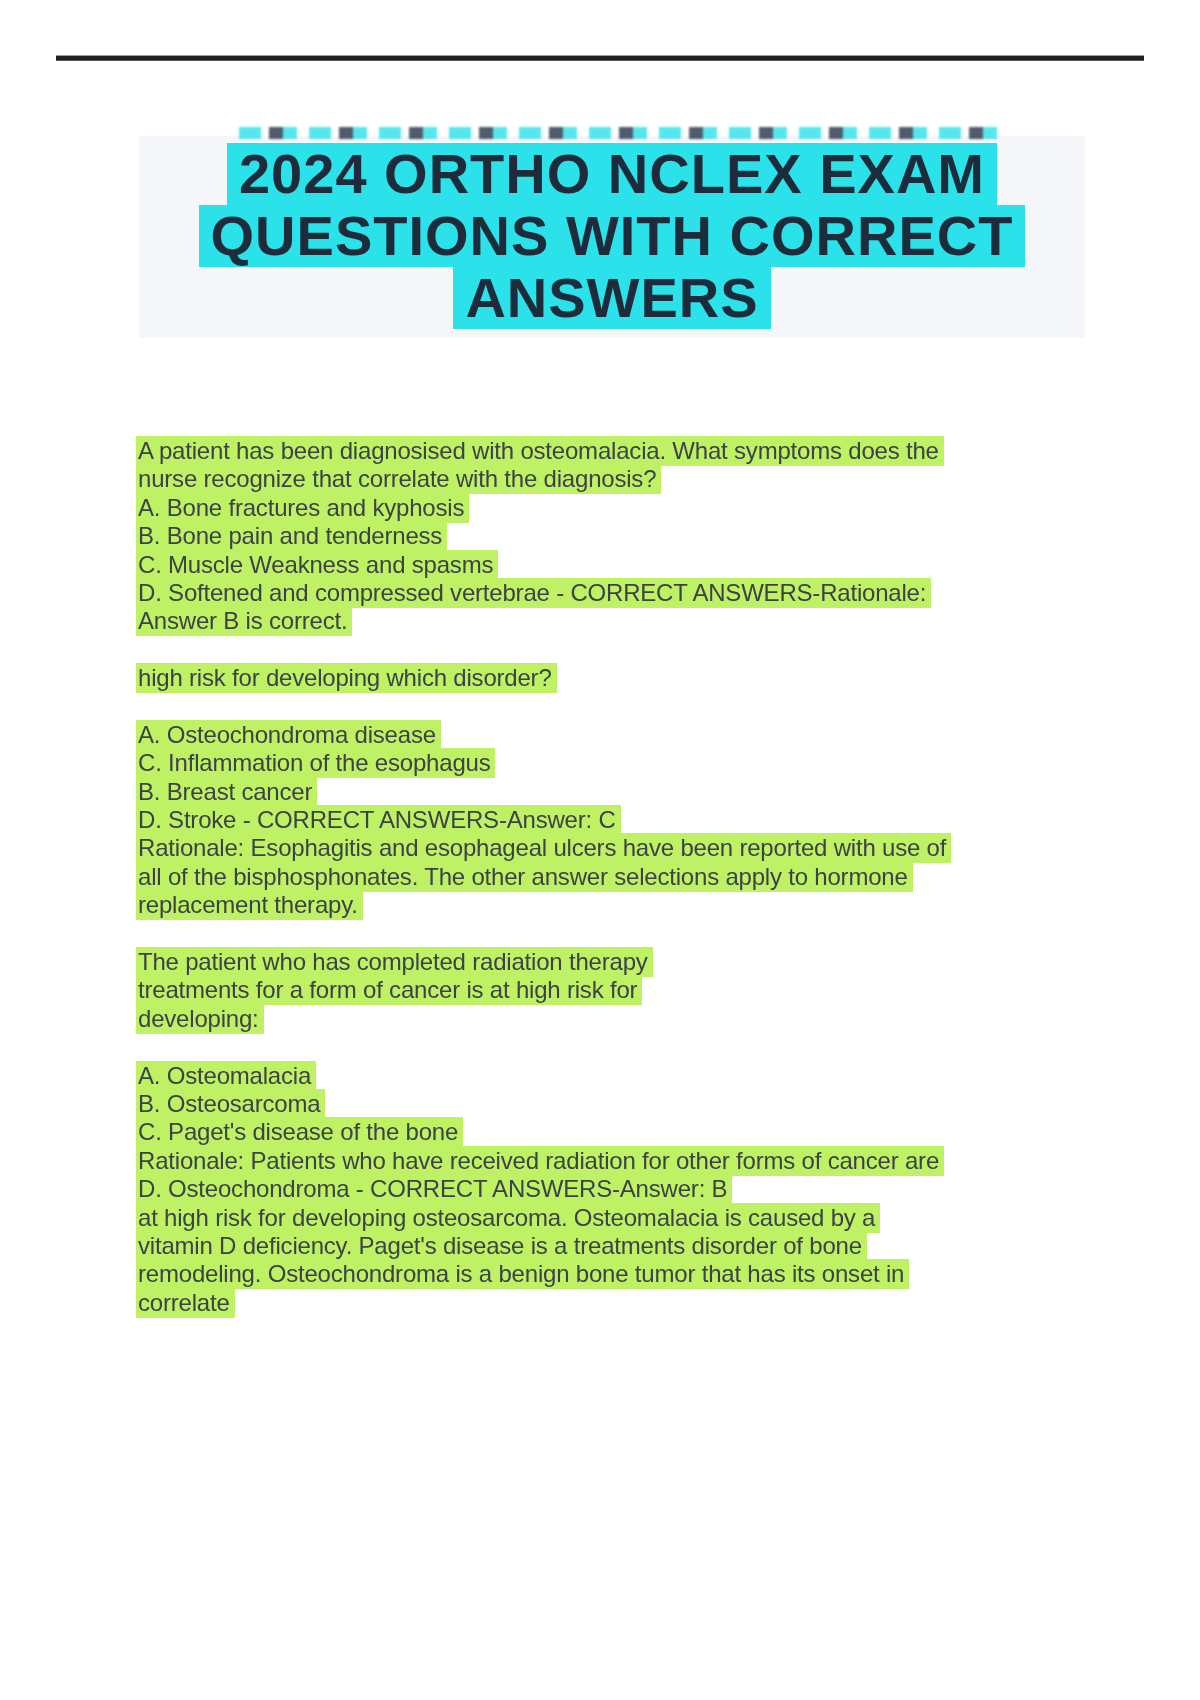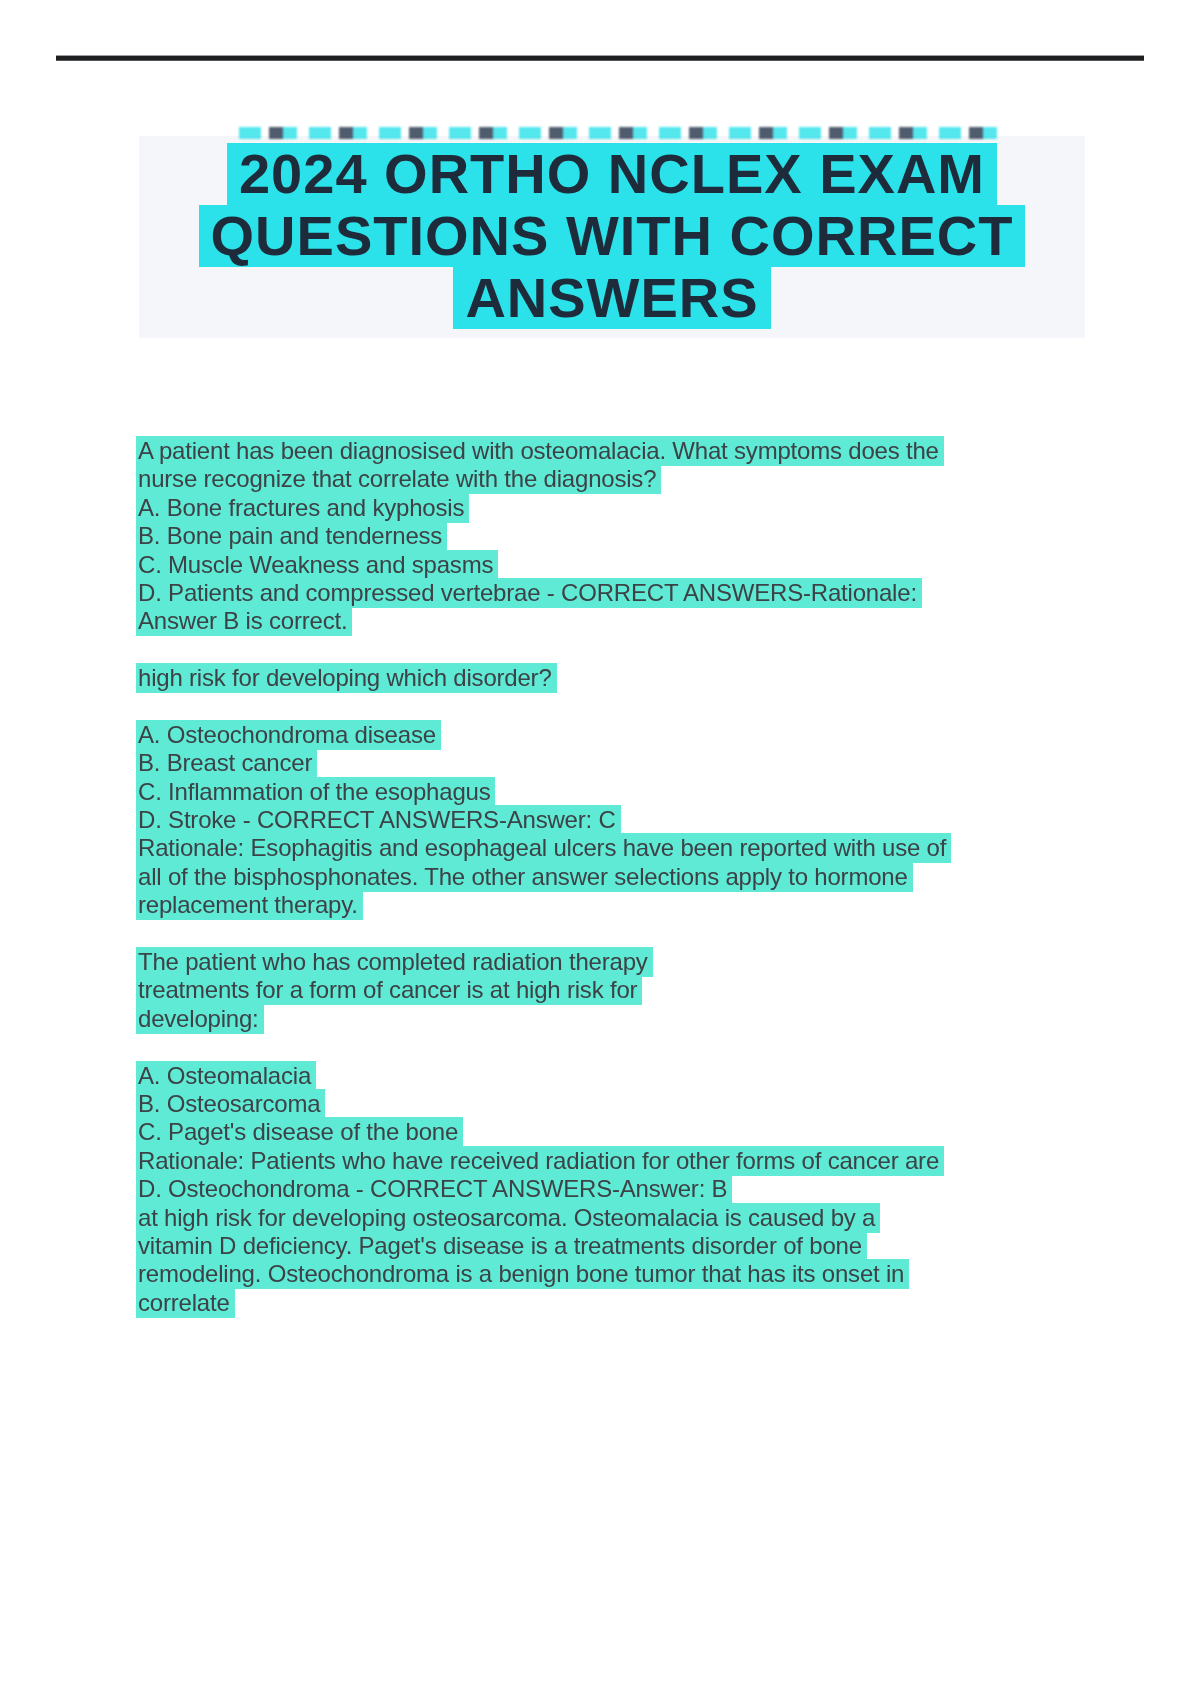--- a/index.html
+++ b/index.html
@@ -54,21 +54,21 @@
 
   
   .body-text{
     position:absolute;left:138px;top:437px;width:950px;
     font-size:24px;line-height:28.4px;
     color:#3d4247;
     letter-spacing:-0.2px;
   }
   .line{height:28.4px;white-space:nowrap;}
   .line span{
-    background:#5eead4;
+    background:#bef264;
     padding:1px 5px 2px 2px;
     margin-left:-2px;
   }
   .line span:empty{background:none;padding:0;}
 </style>
 </head>
 <body>
 
 <div class="page">
 
@@ -82,28 +82,28 @@
       <div class="title-line"><span>ANSWERS</span></div>
     </div>
   </div>
 
   <div class="body-text">
     <div class="line"><span>A patient has been diagnosised with osteomalacia. What symptoms does the</span></div>
     <div class="line"><span>nurse recognize that correlate with the diagnosis?</span></div>
     <div class="line"><span>A. Bone fractures and kyphosis</span></div>
     <div class="line"><span>B. Bone pain and tenderness</span></div>
     <div class="line"><span>C. Muscle Weakness and spasms</span></div>
-    <div class="line"><span>D. Patients and compressed vertebrae - CORRECT ANSWERS-Rationale:</span></div>
+    <div class="line"><span>D. Softened and compressed vertebrae - CORRECT ANSWERS-Rationale:</span></div>
     <div class="line"><span>Answer B is correct.</span></div>
     <div class="line"><span></span></div>
     <div class="line"><span>high risk for developing which disorder?</span></div>
     <div class="line"><span></span></div>
     <div class="line"><span>A. Osteochondroma disease</span></div>
+    <div class="line"><span>C. Inflammation of the esophagus</span></div>
     <div class="line"><span>B. Breast cancer</span></div>
-    <div class="line"><span>C. Inflammation of the esophagus</span></div>
     <div class="line"><span>D. Stroke - CORRECT ANSWERS-Answer: C</span></div>
     <div class="line"><span>Rationale: Esophagitis and esophageal ulcers have been reported with use of</span></div>
     <div class="line"><span>all of the bisphosphonates. The other answer selections apply to hormone</span></div>
     <div class="line"><span>replacement therapy.</span></div>
     <div class="line"><span></span></div>
     <div class="line"><span>The patient who has completed radiation therapy</span></div>
     <div class="line"><span>treatments for a form of cancer is at high risk for</span></div>
     <div class="line"><span>developing:</span></div>
     <div class="line"><span></span></div>
     <div class="line"><span>A. Osteomalacia</span></div>

